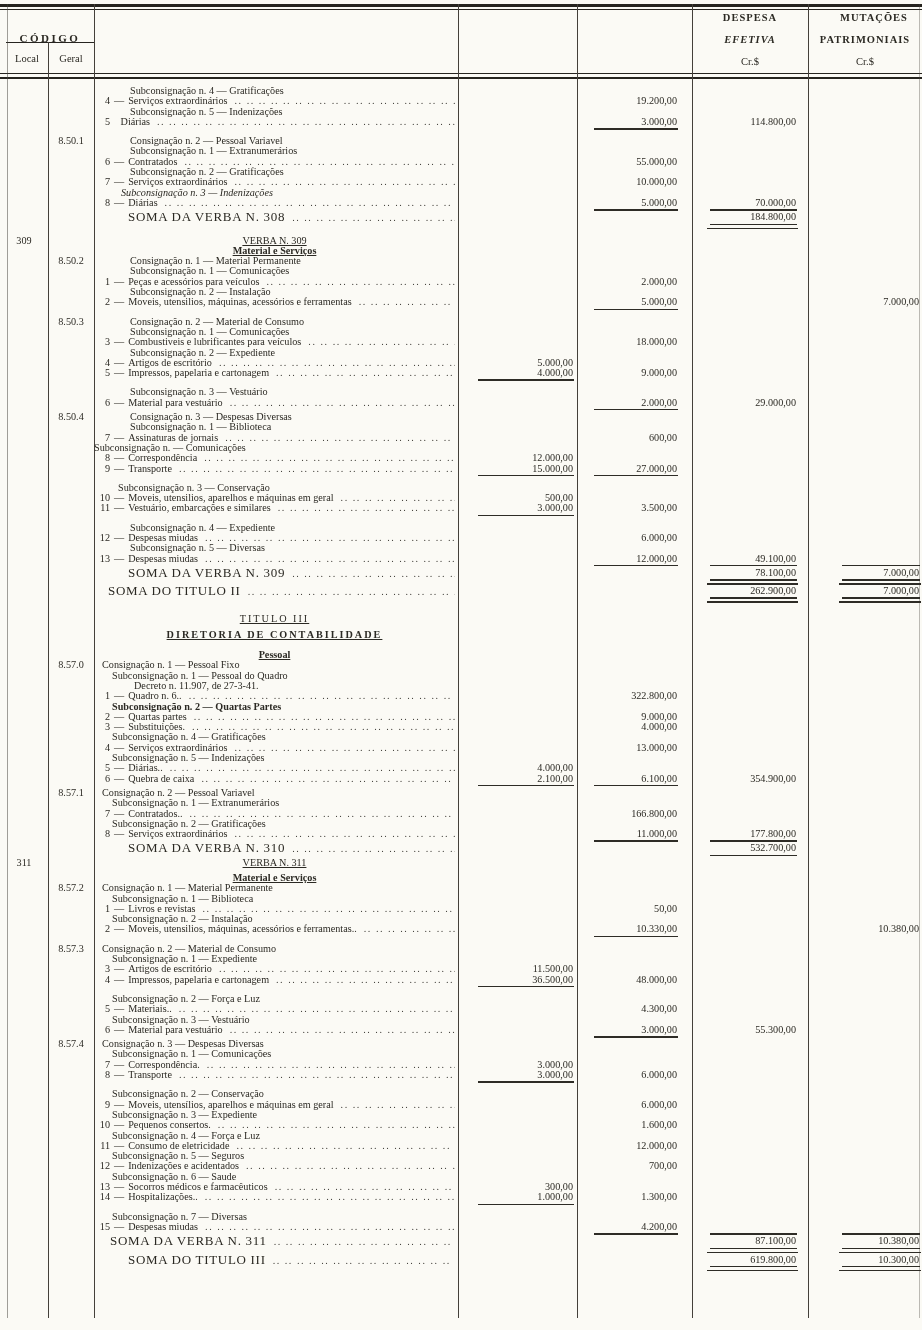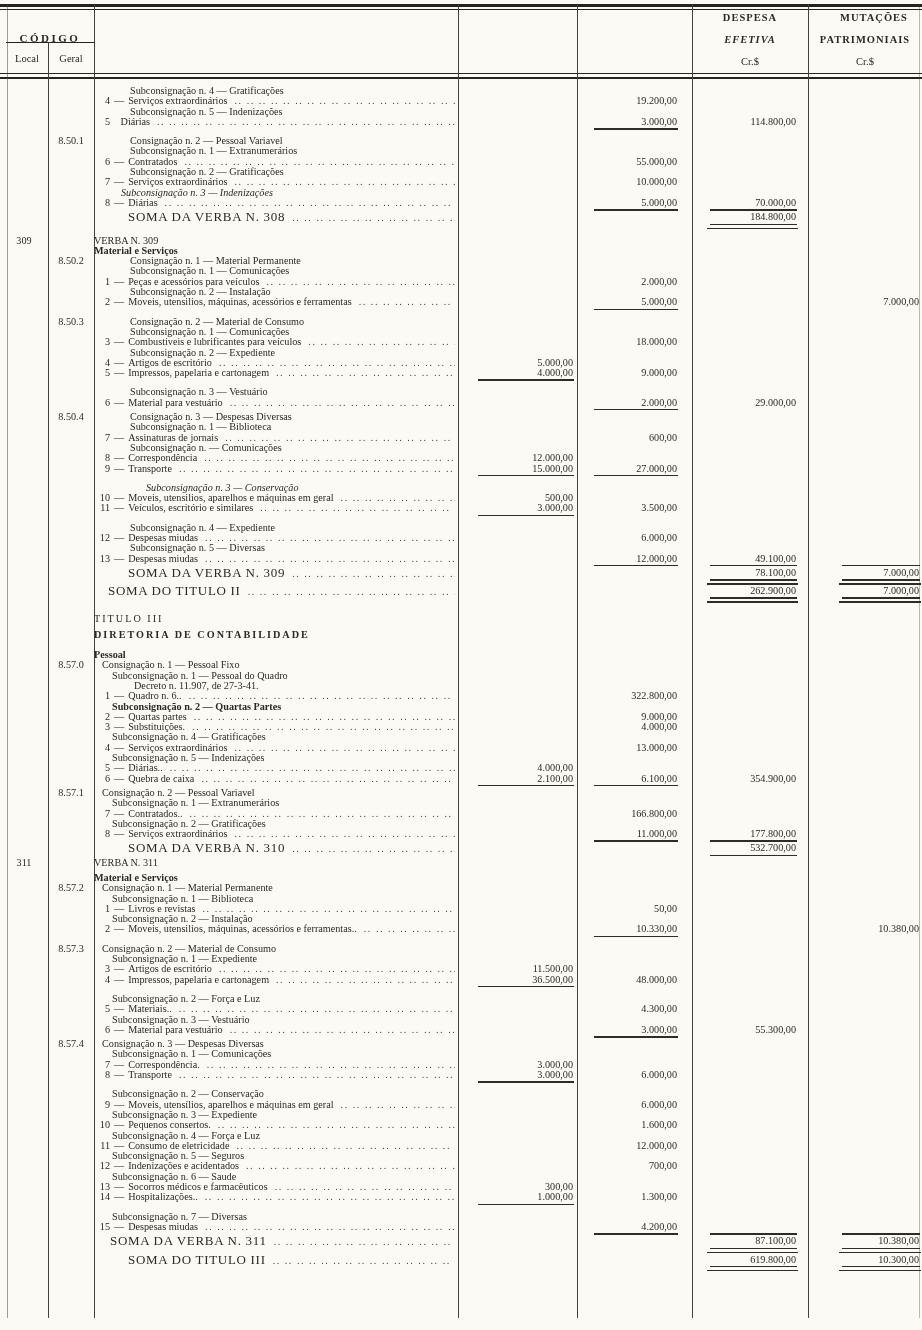--- a/index.html
+++ b/index.html
@@ -24,21 +24,21 @@
   .c-desc{display:flex;align-items:baseline;overflow:hidden;white-space:nowrap;padding-right:3px;}
   .c-a{text-align:right;padding-right:4px;}
   .c-b{text-align:right;padding-right:15px;}
   .c-d{text-align:right;padding-right:12px;}
   .c-m{text-align:right;padding-right:3px;}
   .num{display:inline-block;width:16px;text-align:right;flex:none;}
   .dash{margin:0 4px;flex:none;}
   .txt{flex:none;}
   .dots{flex:1 1 auto;overflow:hidden;white-space:nowrap;margin-left:7px;letter-spacing:1.5px;color:#33312b;}
   .soma-txt{letter-spacing:0.7px;font-size:13px;}
-  .center-row .c-desc{justify-content:flex-start;}
+  .center-row .c-desc{justify-content:center;text-decoration:underline;}
   .bold{font-weight:bold;}
   .spread{letter-spacing:2px;}
   .gap{height:5px;}
   .rrow{position:relative;height:4px;}
   .rrow.dbl{height:8px;}
   .rline{position:absolute;top:1px;height:1.4px;background:#2e2c26;}
   .rline.second{top:5px;height:1.6px;}
 </style>
 </head>
 <body>
@@ -462,21 +462,21 @@
         </div>
         <div class="c-a"></div>
         <div class="c-b">600,00</div>
         <div class="c-d"></div>
         <div class="c-m"></div>
       </div>
       <div class="trow">
         <div class="c-local"></div>
         <div class="c-geral"></div>
         <div class="c-desc">
-          <div class="txt" style="padding-left: 36px;">Subconsignação n.  — Comunicações</div>
+          <div class="txt" style="">Subconsignação n.  — Comunicações</div>
         </div>
         <div class="c-a"></div>
         <div class="c-b"></div>
         <div class="c-d"></div>
         <div class="c-m"></div>
       </div>
       <div class="trow">
         <div class="c-local"></div>
         <div class="c-geral"></div>
         <div class="c-desc">
@@ -506,21 +506,21 @@
       </div>
       <div class="rrow">
         <div class="rline" style="left: 478px; width: 96px;"></div>
         <div class="rline" style="left: 594px; width: 84px;"></div>
       </div>
       <div class="gap"></div>
       <div class="trow">
         <div class="c-local"></div>
         <div class="c-geral"></div>
         <div class="c-desc">
-          <div class="txt" style="padding-left: 52px; font-style: italic;">Subconsignação n. 3 — Conservação</div>
+          <div class="txt" style="padding-left: 24px;">Subconsignação n. 3 — Conservação</div>
         </div>
         <div class="c-a"></div>
         <div class="c-b"></div>
         <div class="c-d"></div>
         <div class="c-m"></div>
       </div>
       <div class="trow">
         <div class="c-local"></div>
         <div class="c-geral"></div>
         <div class="c-desc">
@@ -533,21 +533,21 @@
         <div class="c-b"></div>
         <div class="c-d"></div>
         <div class="c-m"></div>
       </div>
       <div class="trow">
         <div class="c-local"></div>
         <div class="c-geral"></div>
         <div class="c-desc">
           <div class="num">11</div>
           <div class="dash">—</div>
-          <div class="txt">Veículos, escritório e similares</div>
+          <div class="txt">Vestuário, embarcações e similares</div>
           <div class="dots"> .. .. .. .. .. .. .. .. .. .. .. .. .. .. .. .. .. .. .. .. .. .. .. .. .. .. .. .. .. .. .. .. .. .. .. .. .. .. .. ..</div>
         </div>
         <div class="c-a">3.000,00</div>
         <div class="c-b">3.500,00</div>
         <div class="c-d"></div>
         <div class="c-m"></div>
       </div>
       <div class="rrow">
         <div class="rline" style="left: 478px; width: 96px;"></div>
       </div>

